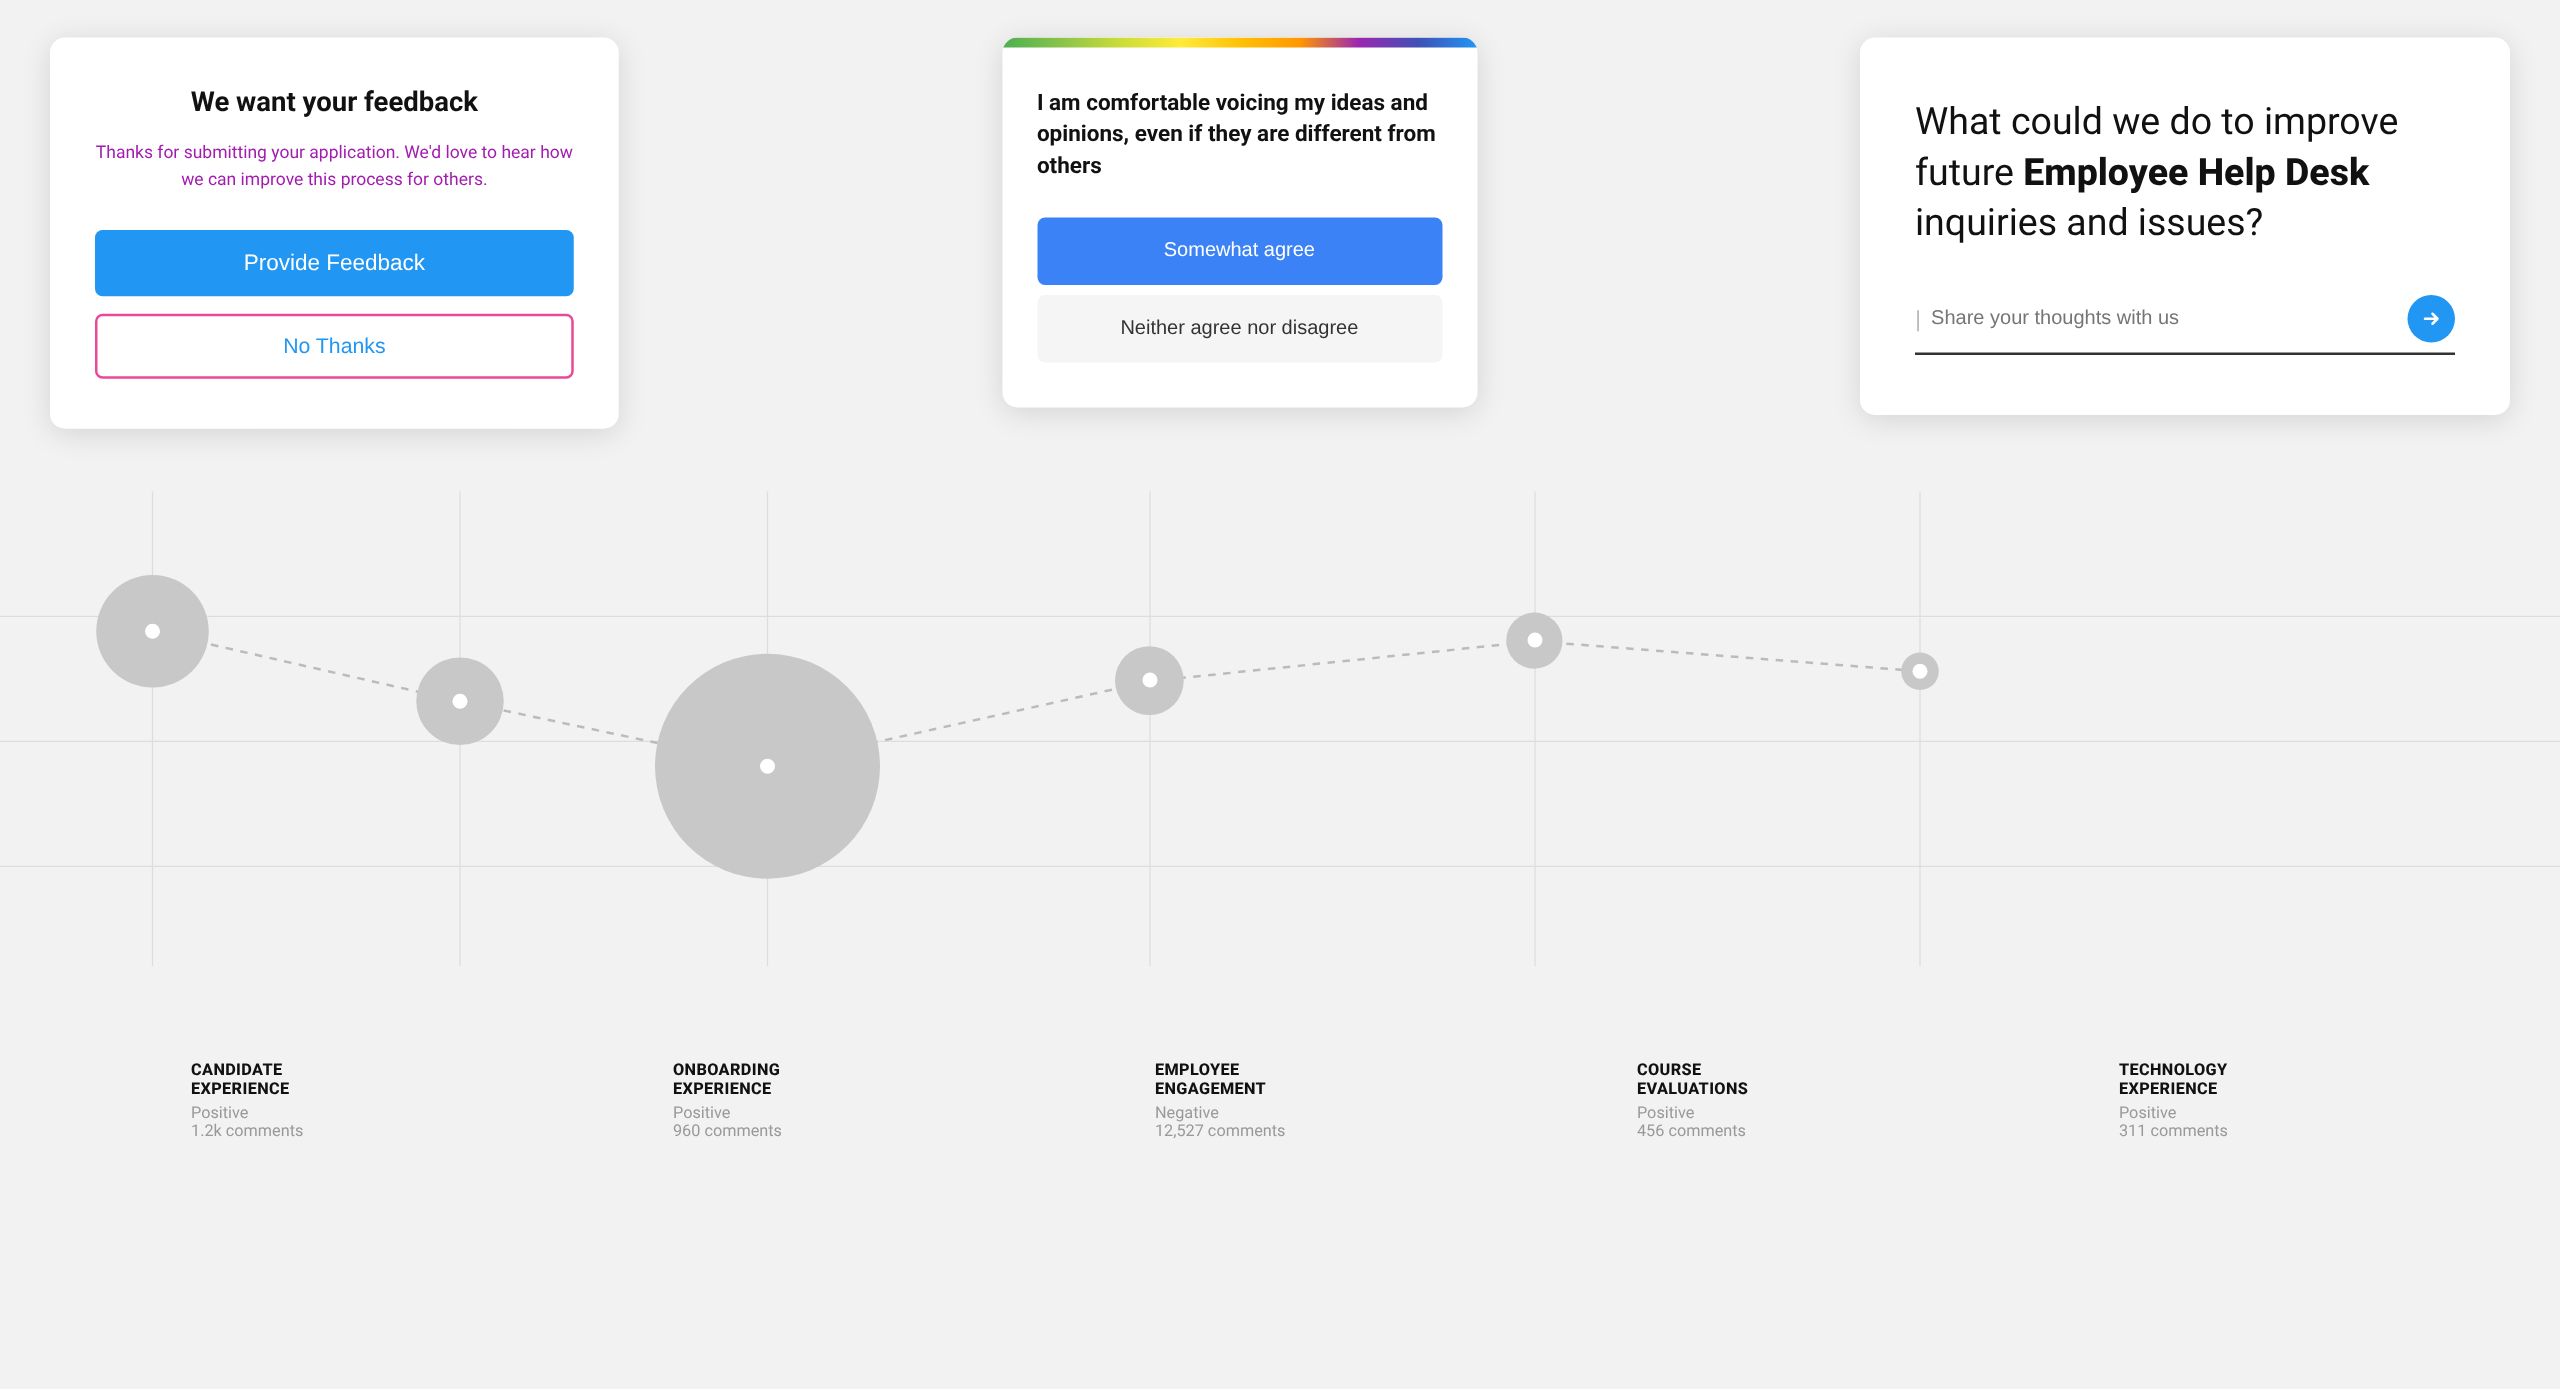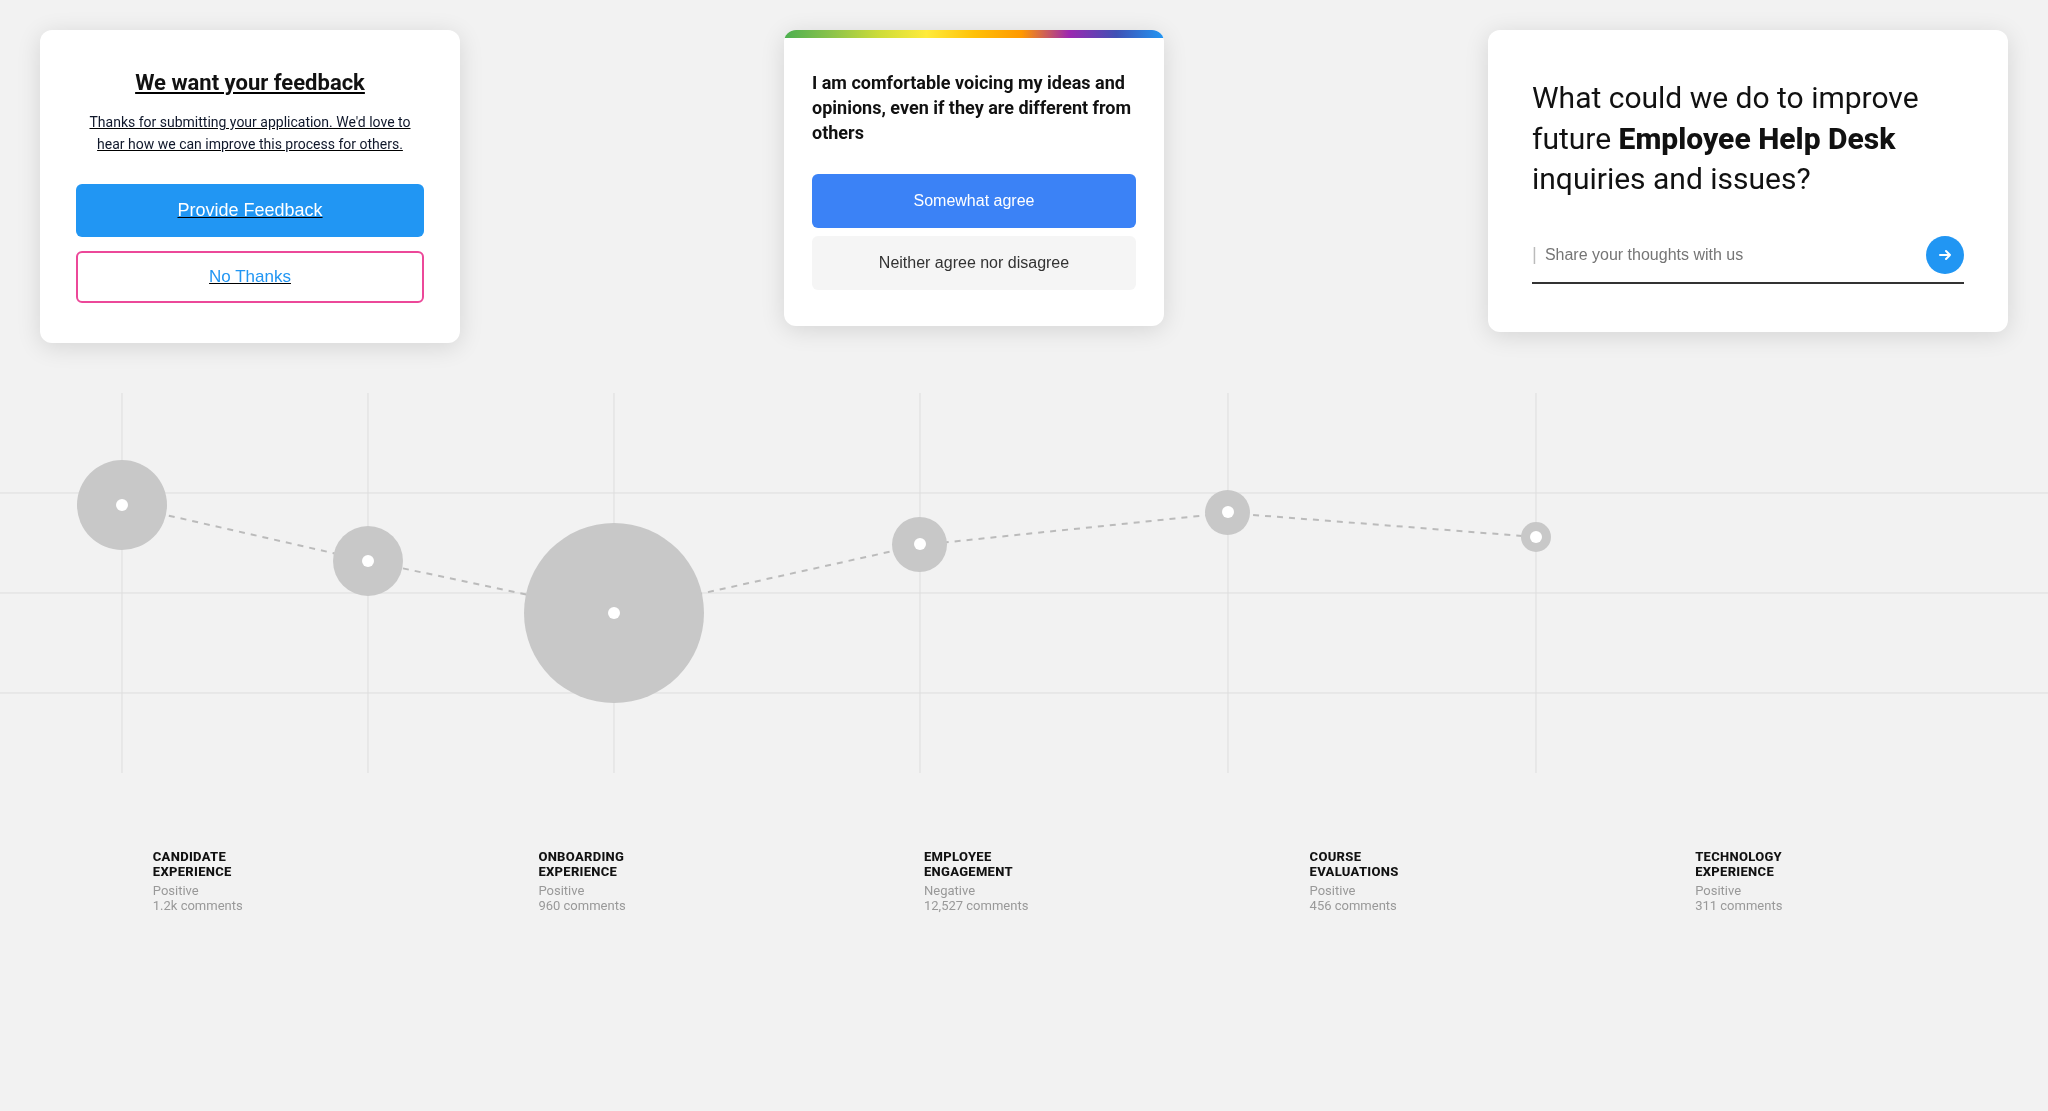--- a/index.html
+++ b/index.html
@@ -28,35 +28,34 @@
 
     
     .card {
       background: #fff;
       border-radius: 12px;
       box-shadow: 0 4px 24px rgba(0,0,0,0.12);
       padding: 40px 36px;
     }
 
     .card-feedback {
-      width: 420px;
+      width: 455px;
       text-align: center;
-      text-decoration: underline;
     }
 
     .card-feedback h2 {
       font-size: 22px;
       font-weight: 700;
       color: #111;
       margin-bottom: 16px;
     }
 
     .card-feedback p {
       font-size: 14px;
-      color: #0f172a;
+      color: #a21caf;
       line-height: 1.6;
       margin-bottom: 28px;
       margin-top: 12px;
     }
 
     .btn-primary {
       display: block;
       width: 100%;
       background: #2196f3;
       color: #fff;

